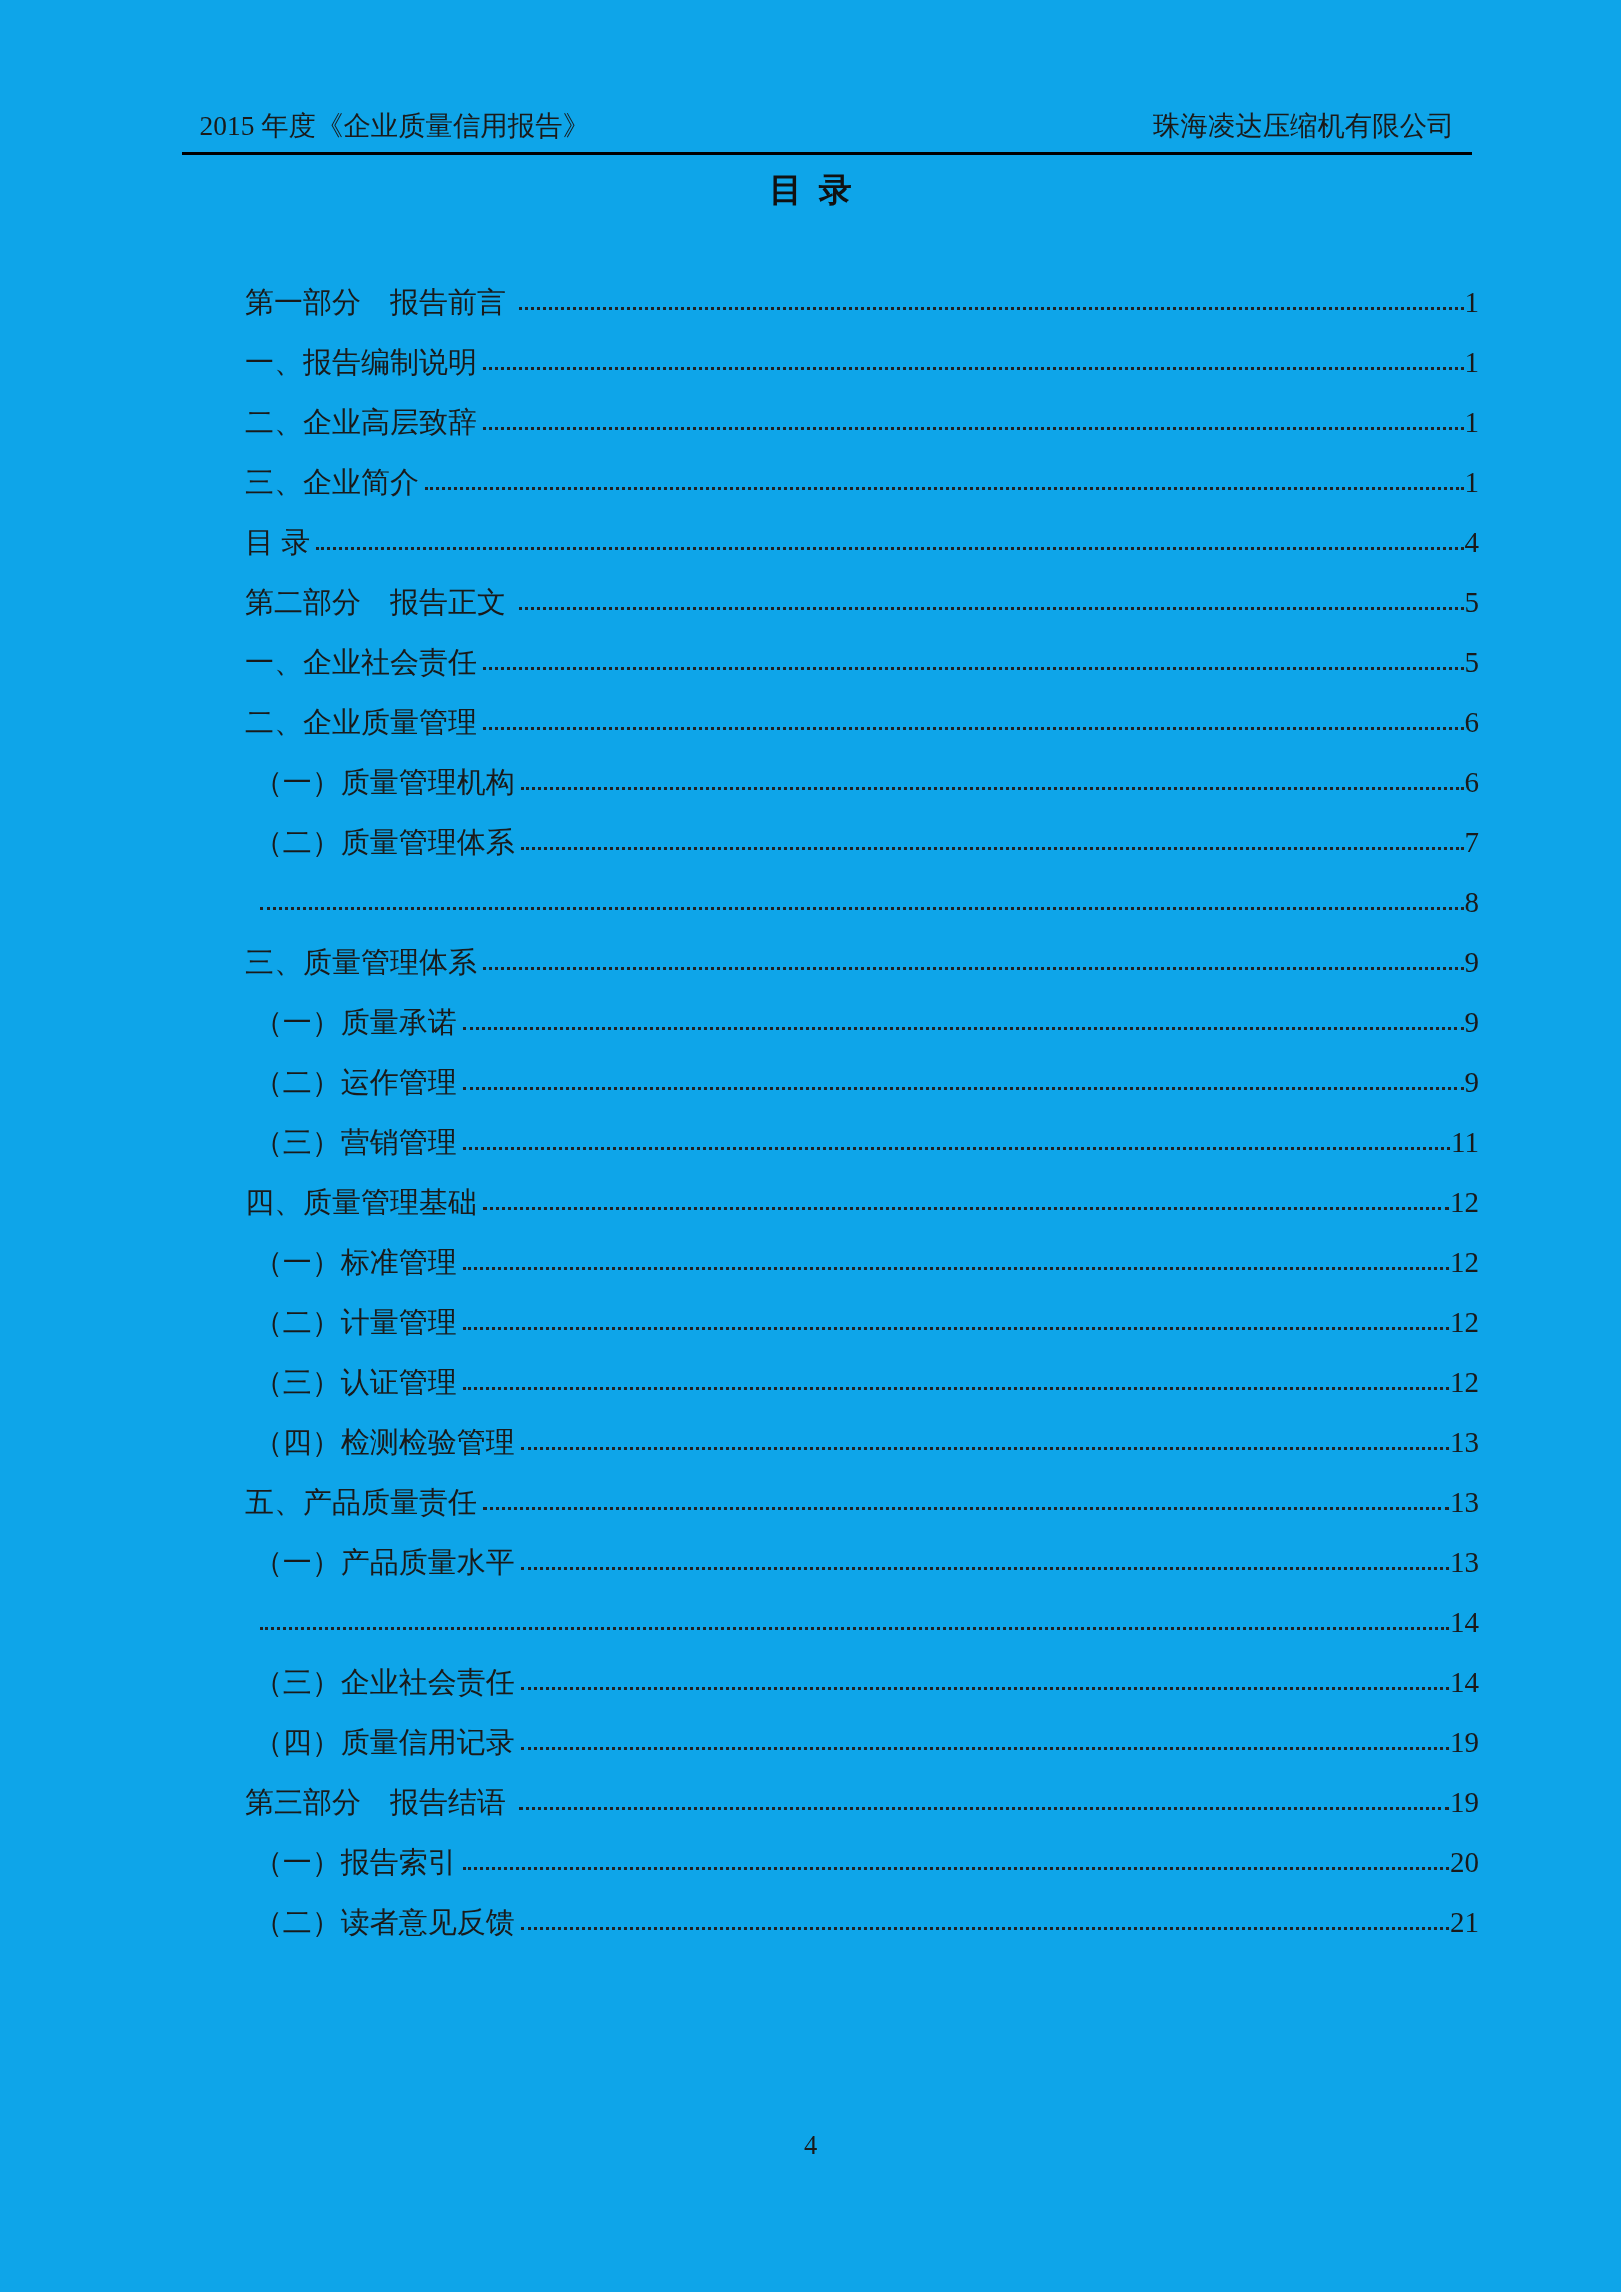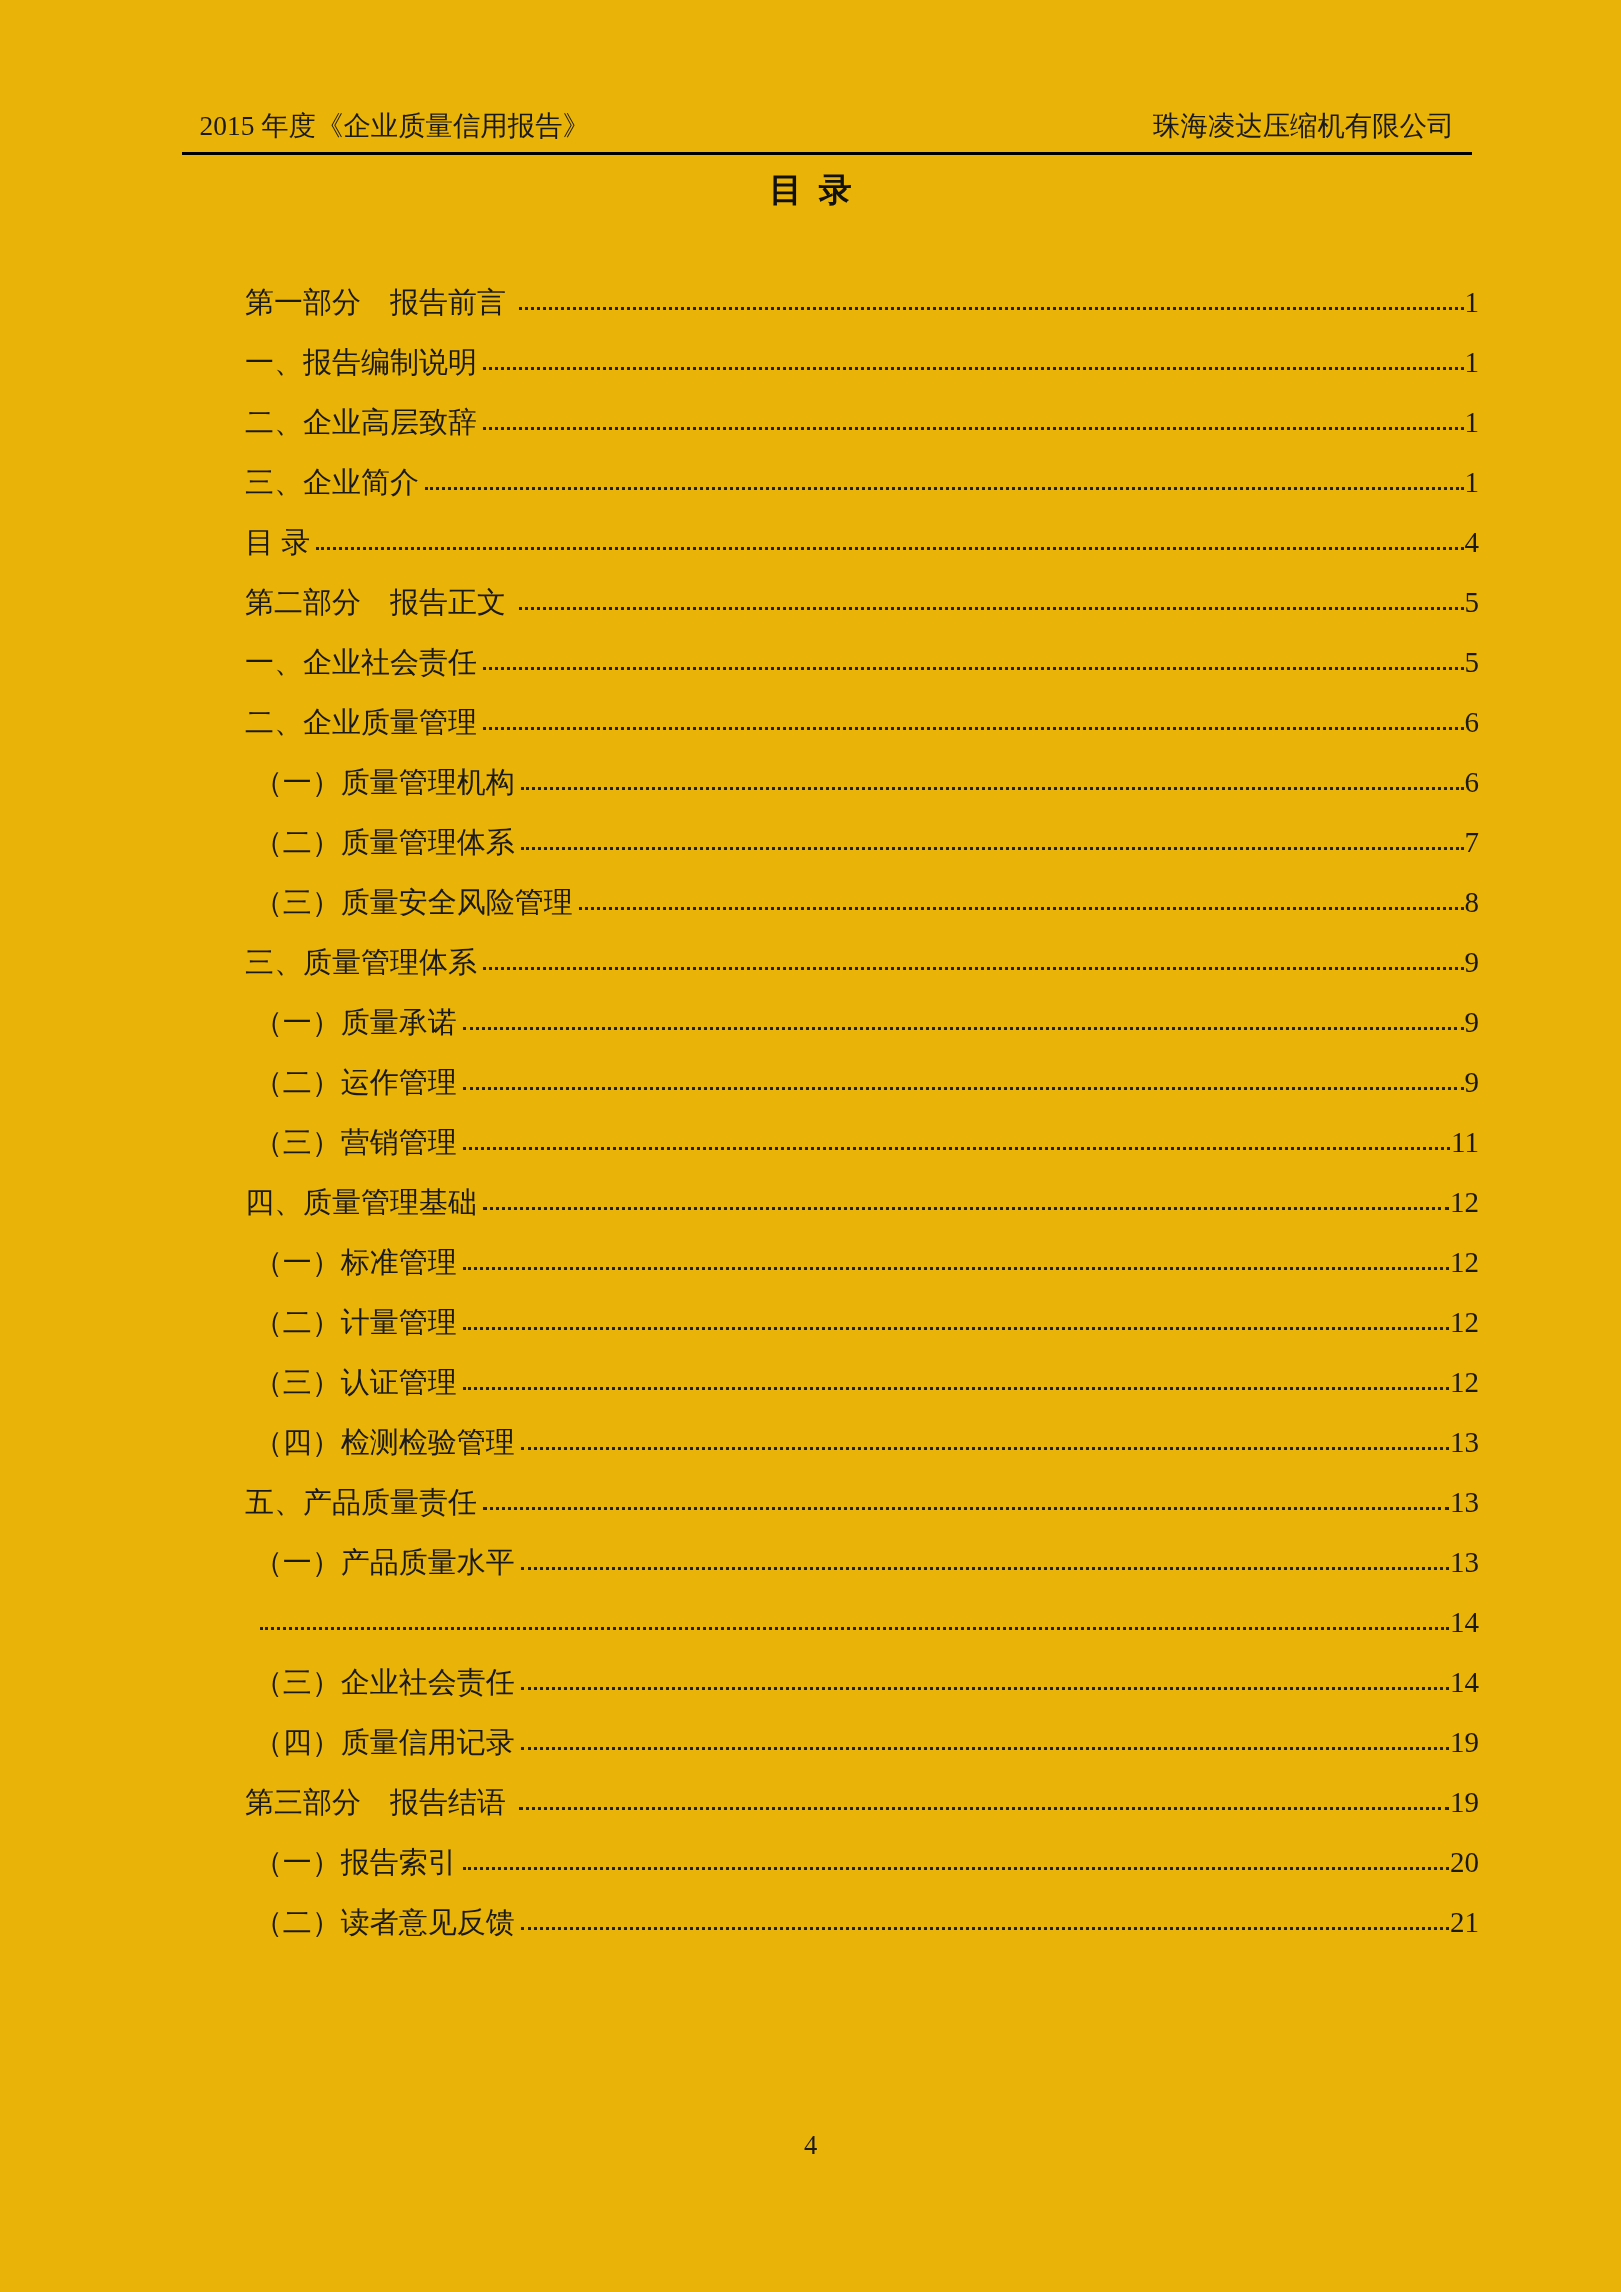--- a/index.html
+++ b/index.html
@@ -1,21 +1,21 @@
 <!DOCTYPE html>
 <html><head>
 <meta charset="utf-8">
 <style>
   * { margin:0; padding:0; box-sizing:border-box; }
   html,body { background:#888; }
   .page {
     position:relative;
     width:1621px; height:2293px;
     margin:0 auto;
-    background:#eab308;
+    background:#0ea5e9;
     color:#000;
     font-family:"Liberation Serif","DejaVu Serif",serif;
     overflow:hidden;
   }
   
   .header {
     position:absolute; top:110px; left:182px; width:1290px;
     border-bottom:3.9px solid #000;
     padding:0 17.6px 8.8px 17.6px;
     display:flex; justify-content:space-between; align-items:flex-end;
@@ -115,21 +115,20 @@
     <span class="toc-label">（一）质量管理机构</span>
     <span class="toc-leader"></span>
     <span class="toc-page">6</span>
   </div>
       <div class="toc-row lv2">
     <span class="toc-label">（二）质量管理体系</span>
     <span class="toc-leader"></span>
     <span class="toc-page">7</span>
   </div>
       <div class="toc-row lv2">
-    <span class="toc-label">（三）质量安全风险管理</span>
     <span class="toc-leader"></span>
     <span class="toc-page">8</span>
   </div>
       <div class="toc-row">
     <span class="toc-label">三、质量管理体系</span>
     <span class="toc-leader"></span>
     <span class="toc-page">9</span>
   </div>
       <div class="toc-row lv2">
     <span class="toc-label">（一）质量承诺</span>

